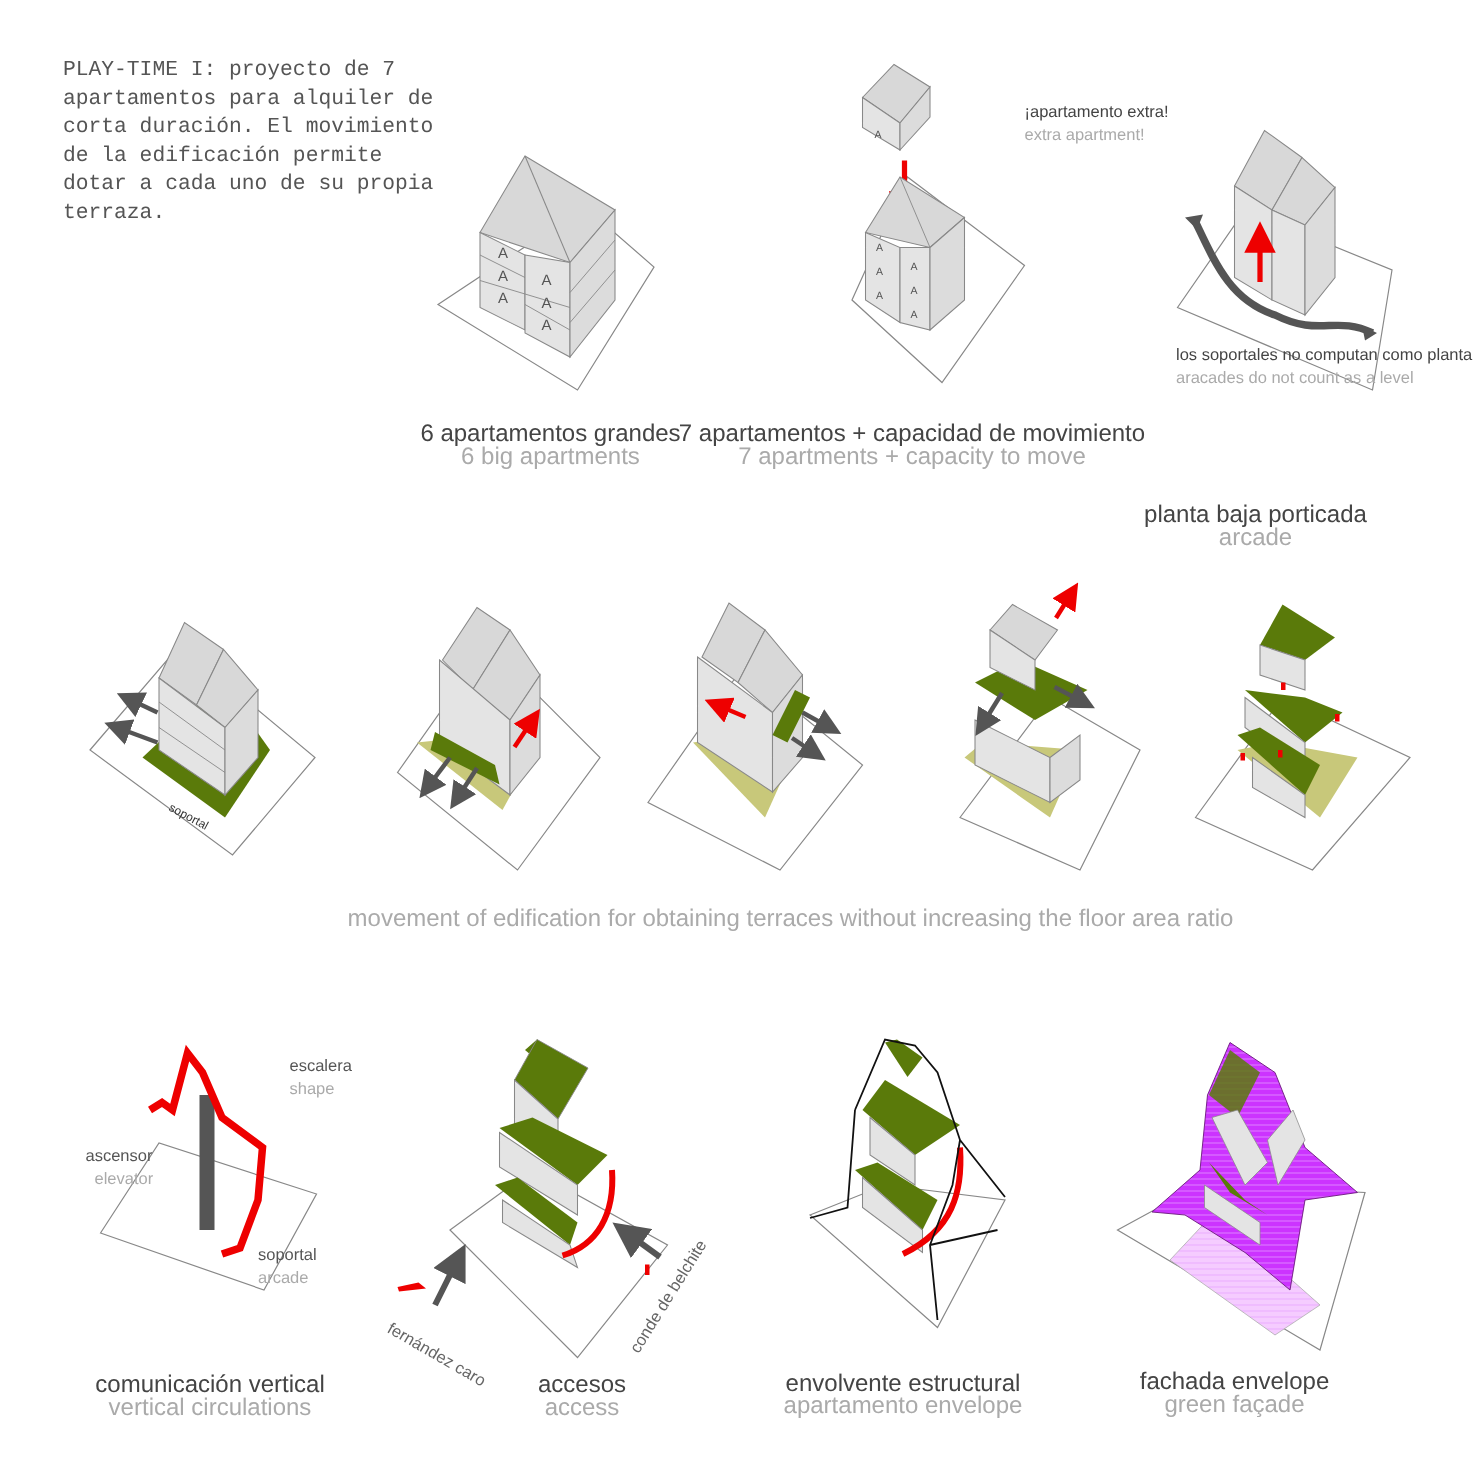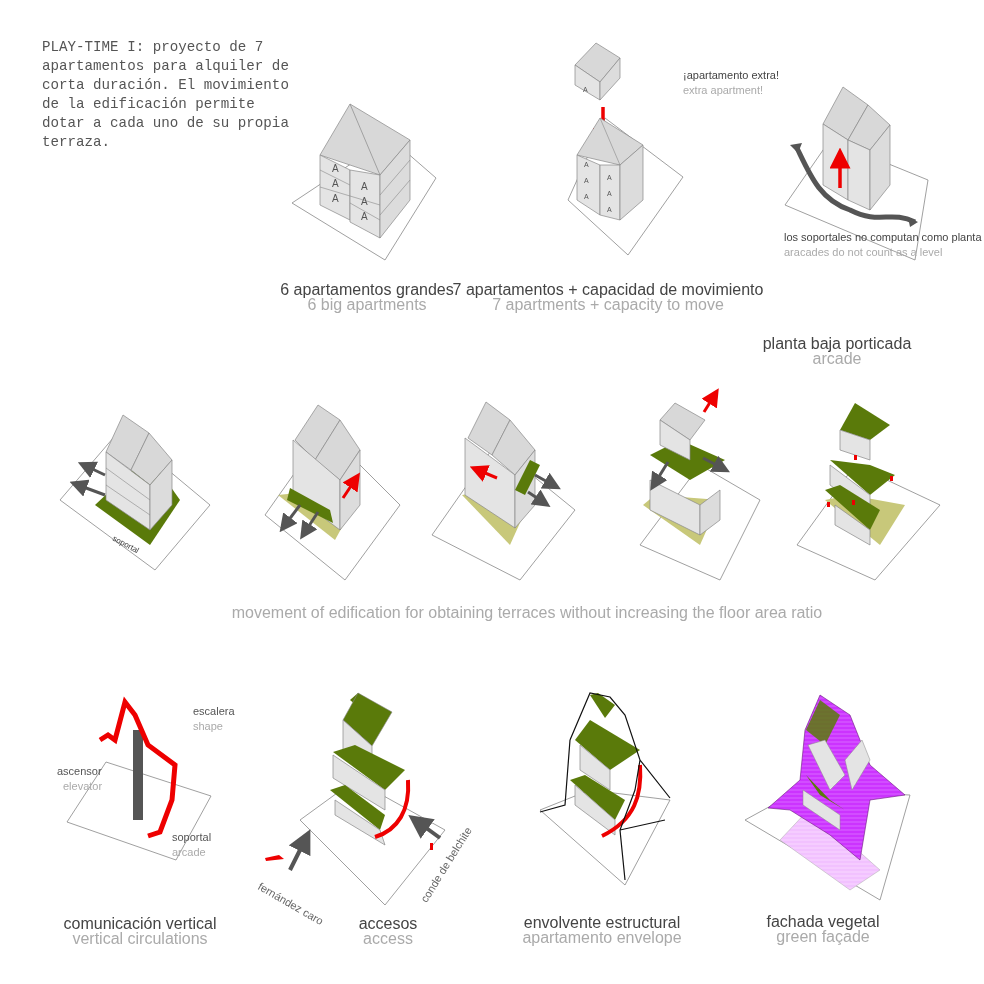--- a/index.html
+++ b/index.html
@@ -262,15 +262,15 @@
 </div>
 <div class="cap" style="left:388px;top:916px;">
   <span class="es">accesos</span>
   <span class="en">access</span>
 </div>
 <div class="cap" style="left:602px;top:915px;">
   <span class="es">envolvente estructural</span>
   <span class="en">apartamento envelope</span>
 </div>
 <div class="cap" style="left:823px;top:914px;">
-  <span class="es">fachada vegetal</span>
+  <span class="es">fachada envelope</span>
   <span class="en">green façade</span>
 </div>
 
 </body></html>

